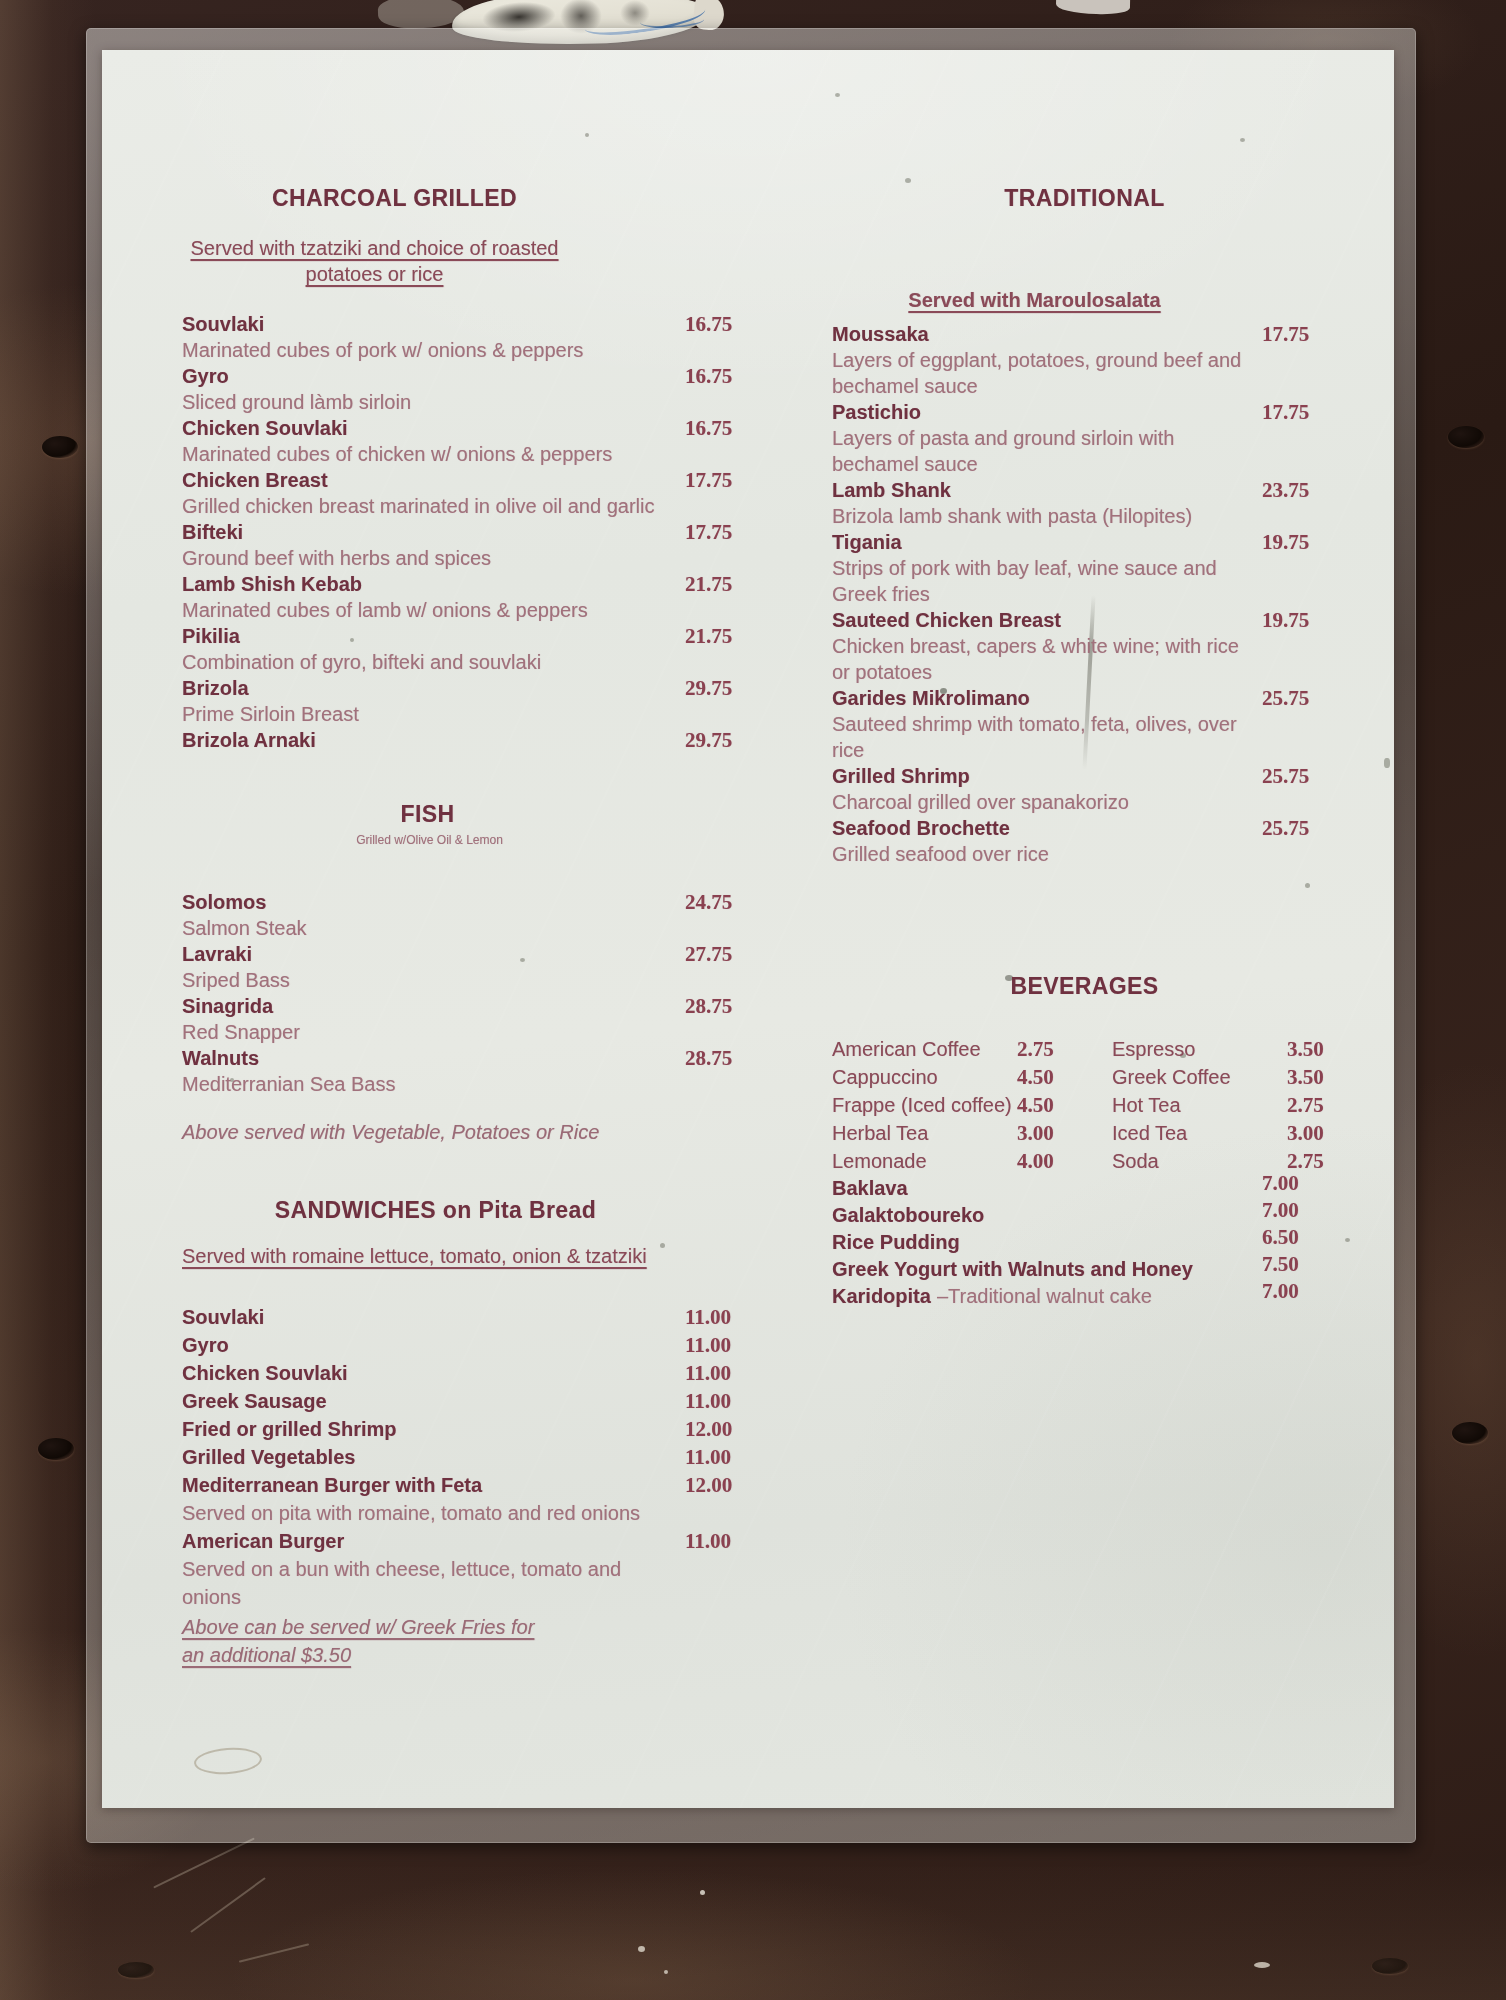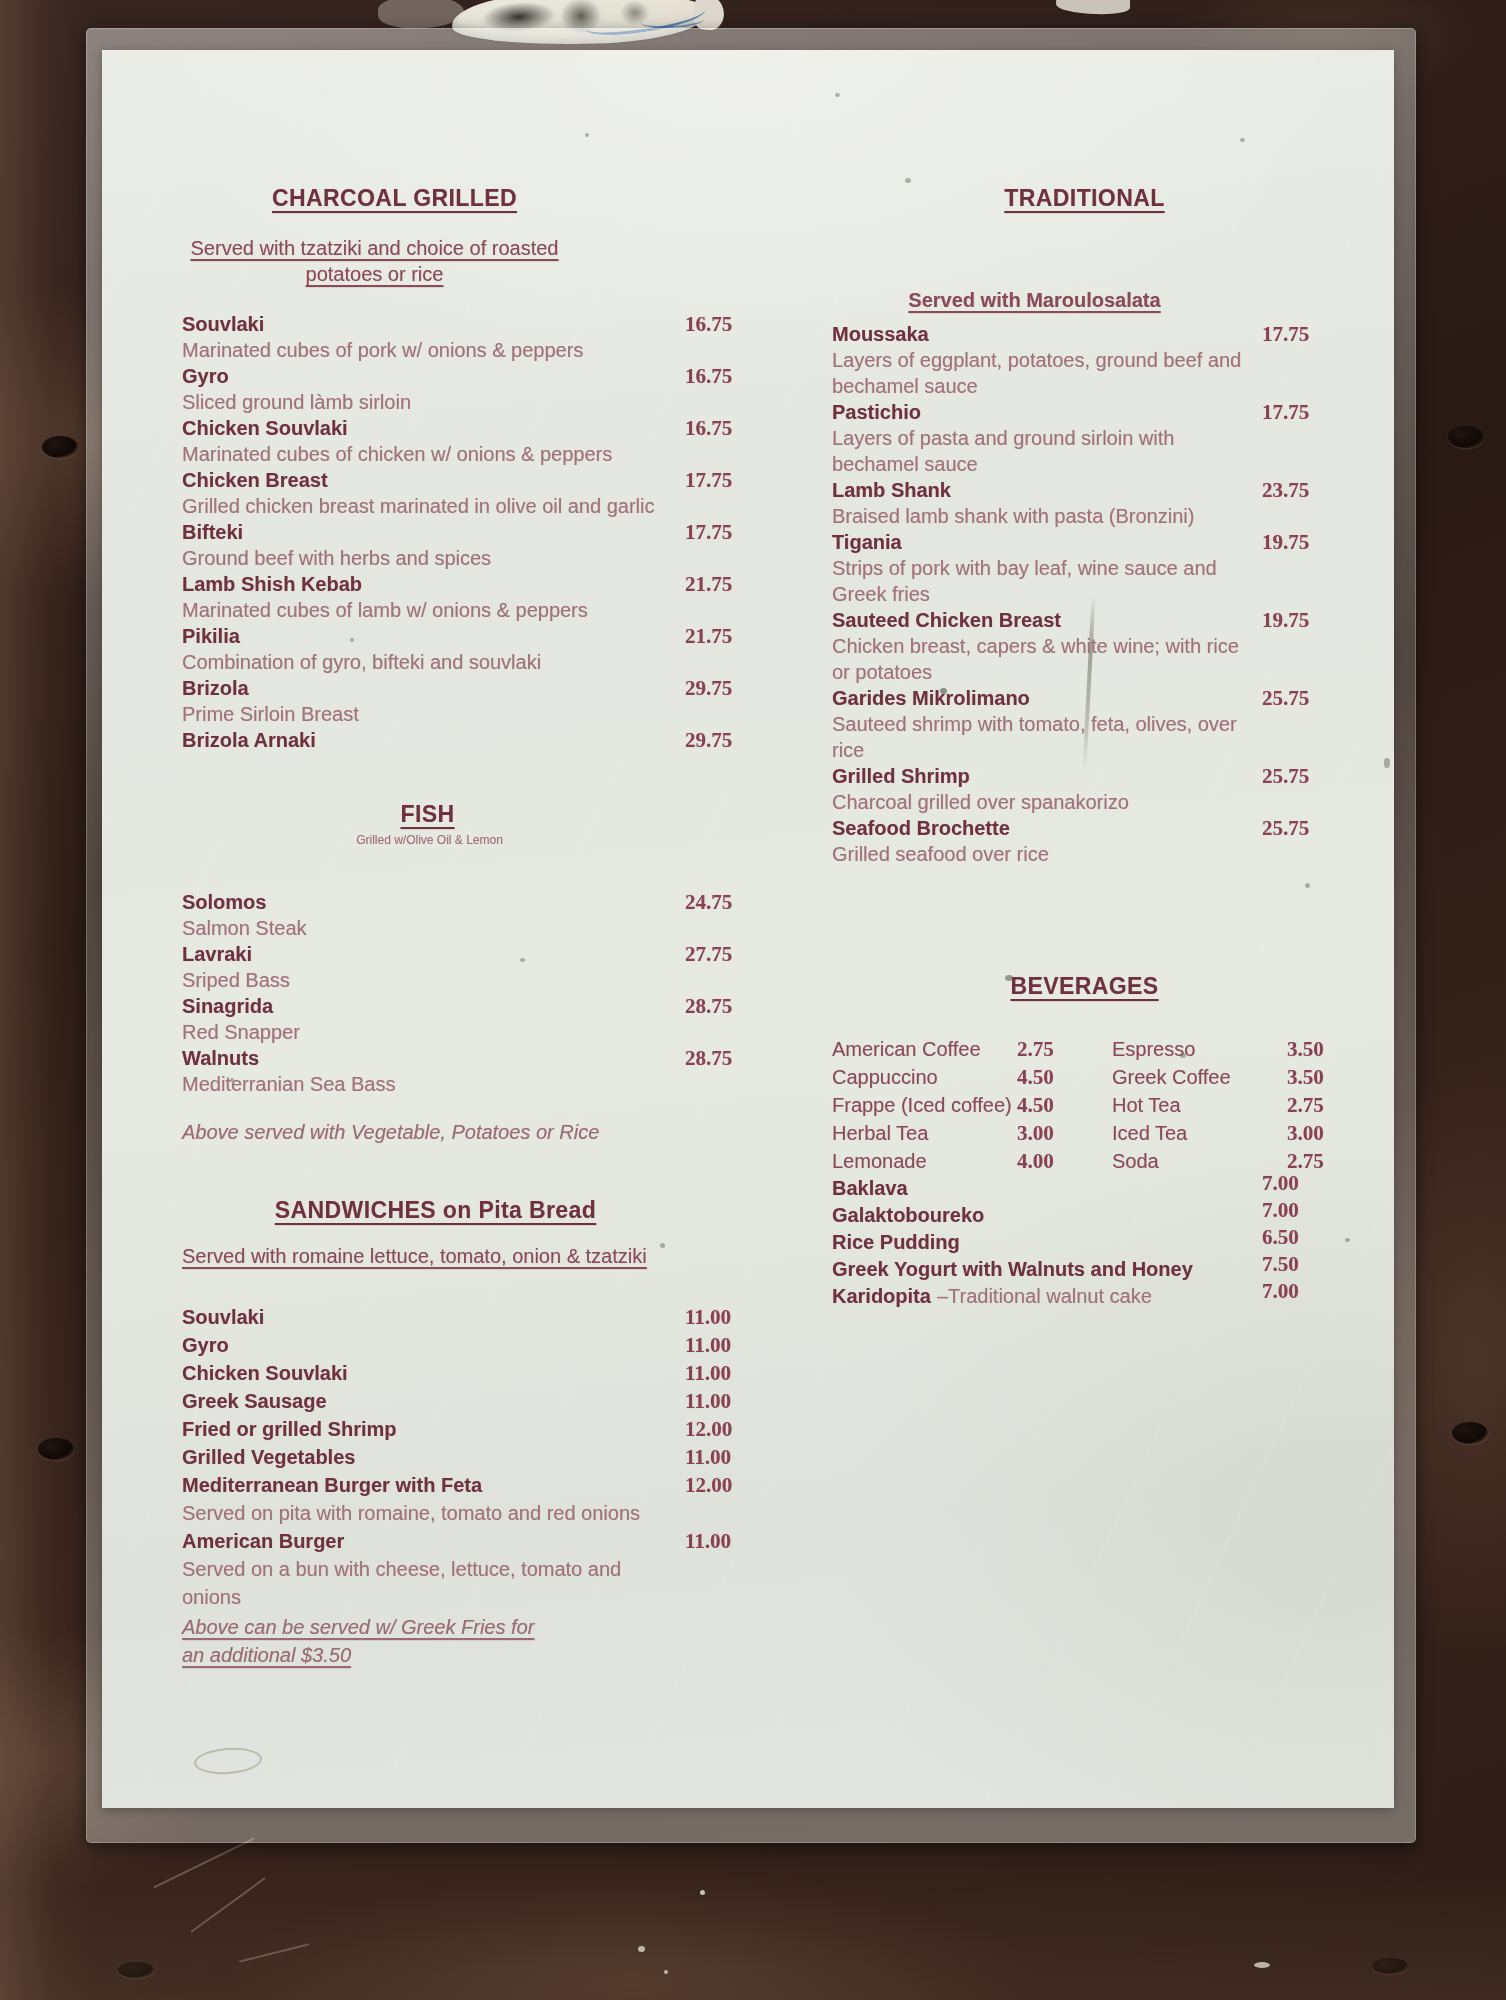--- a/index.html
+++ b/index.html
@@ -106,21 +106,21 @@
     transform:rotate(3deg);
     background:linear-gradient(rgba(60,60,48,0), rgba(60,60,48,.42) 30%, rgba(60,60,48,.25) 72%, transparent);}
   .ring-stain{position:absolute;left:92px;top:1698px;width:68px;height:26px;
     border:2px solid rgba(160,150,128,.55);border-radius:50%;transform:rotate(-4deg);}
   
   .paper-content{position:relative;display:flex;padding:135px 55px 0 80px;z-index:2;}
   .col-left{width:565px;font-size:20px;line-height:26px;}
   .col-right{width:505px;margin-left:85px;font-size:20px;line-height:26px;}
   .sec-title{position:relative;font-weight:bold;color:var(--ink-dark);text-align:center;
     font-size:23px;line-height:26px;letter-spacing:.4px;
-    text-decoration:underline;text-underline-offset:5px;text-decoration-thickness:2px;}
+    text-underline-offset:5px;text-decoration-thickness:2px;}
   .t-charcoal{left:-70px;margin:0 0 24px 0;}
   .t-fish{left:-37px;margin:48px 0 4px 0;}
   .t-sand{left:-29px;margin:52px 0 20px 0;}
   .t-trad{margin:0;}
   .t-bev{margin:106px 0 36px 0;}
   .t-des{margin:70px 0 40px 0;}
   .subtitle{color:#8a4a58;text-decoration:underline;text-underline-offset:4px;}
   .sub-charcoal{position:relative;left:-90px;width:420px;margin:0 auto 24px;text-align:center;}
   .sub-fish{position:relative;left:-35px;text-align:center;font-size:12px;line-height:18px;margin:0 0 40px 0;
     color:var(--ink-soft);text-decoration:none;}
@@ -382,21 +382,21 @@
             <span class="nm">Pastichio</span>
             <span class="pr">17.75</span>
           </div>
         <div class="ds">Layers of pasta and ground sirloin with bechamel sauce</div>
       </div>
       <div class="item">
         <div class="row">
             <span class="nm">Lamb Shank</span>
             <span class="pr">23.75</span>
           </div>
-        <div class="ds">Braised lamb shank with pasta (Bronzini)</div>
+        <div class="ds">Brizola lamb shank with pasta (Hilopites)</div>
       </div>
       <div class="item">
         <div class="row">
             <span class="nm">Tigania</span>
             <span class="pr">19.75</span>
           </div>
         <div class="ds">Strips of pork with bay leaf, wine sauce and Greek fries</div>
       </div>
       <div class="item">
         <div class="row">

